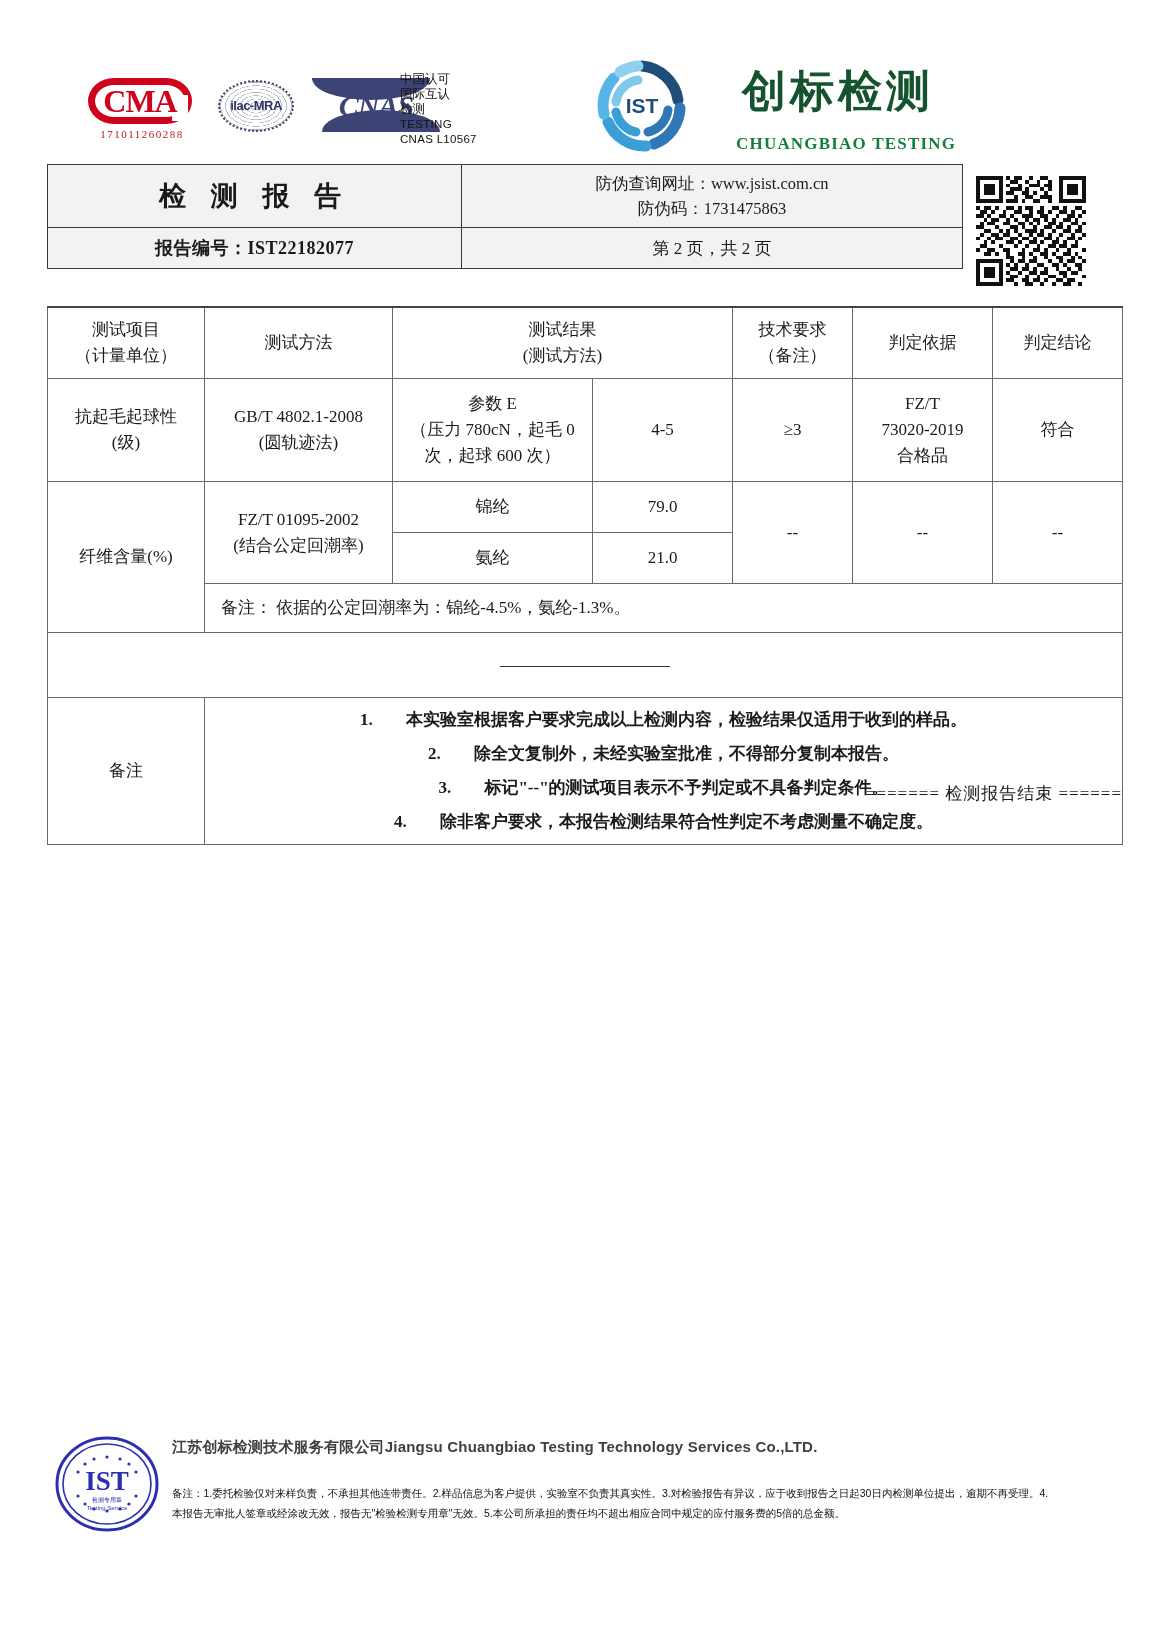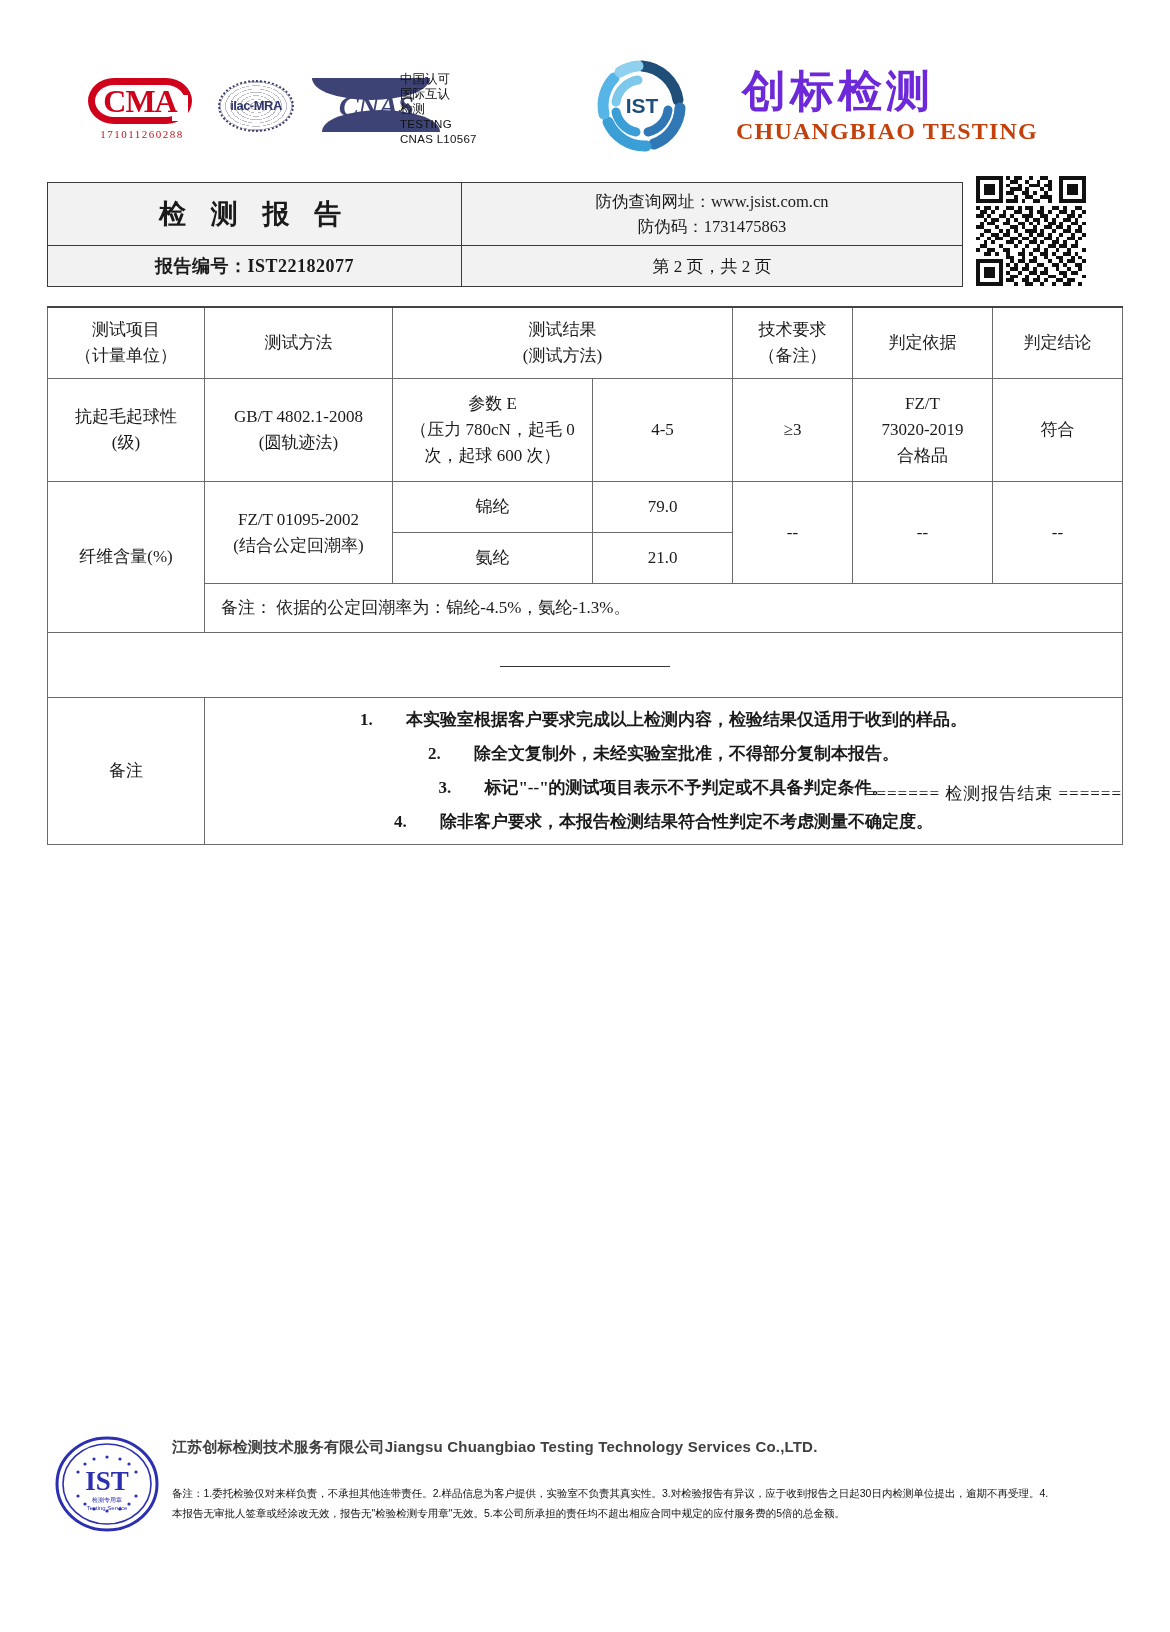--- a/index.html
+++ b/index.html
@@ -144,36 +144,36 @@
     left: 592px; top: 56px;
     width: 100px; height: 100px;
   }
   .company-cn {
     position: absolute;
     left: 742px; top: 62px;
     font-family: "Liberation Serif", serif;
     font-weight: bold;
     font-size: 44px;
     letter-spacing: 4px;
-    color: #6d28d9;
+    color: #14532d;
   }
   .company-en {
     position: absolute;
-    left: 736px; top: 118px;
-    font-family: "Liberation Serif", serif;
-    font-weight: bold;
-    font-size: 24px;
+    left: 736px; top: 134px;
+    font-family: "Liberation Serif", serif;
+    font-weight: bold;
+    font-size: 17px;
     letter-spacing: 1.2px;
-    color: #c2410c;
+    color: #15803d;
   }
 
   
   .title-table {
     position: absolute;
-    left: 47px; top: 182px;
+    left: 47px; top: 164px;
     width: 915px;
     border-collapse: collapse;
     table-layout: fixed;
     border-radius: 28px;
   }
   .title-table td {
     border: 1px solid #3a3a3a;
     background: #f2f2f2;
     text-align: center;
     vertical-align: middle;

